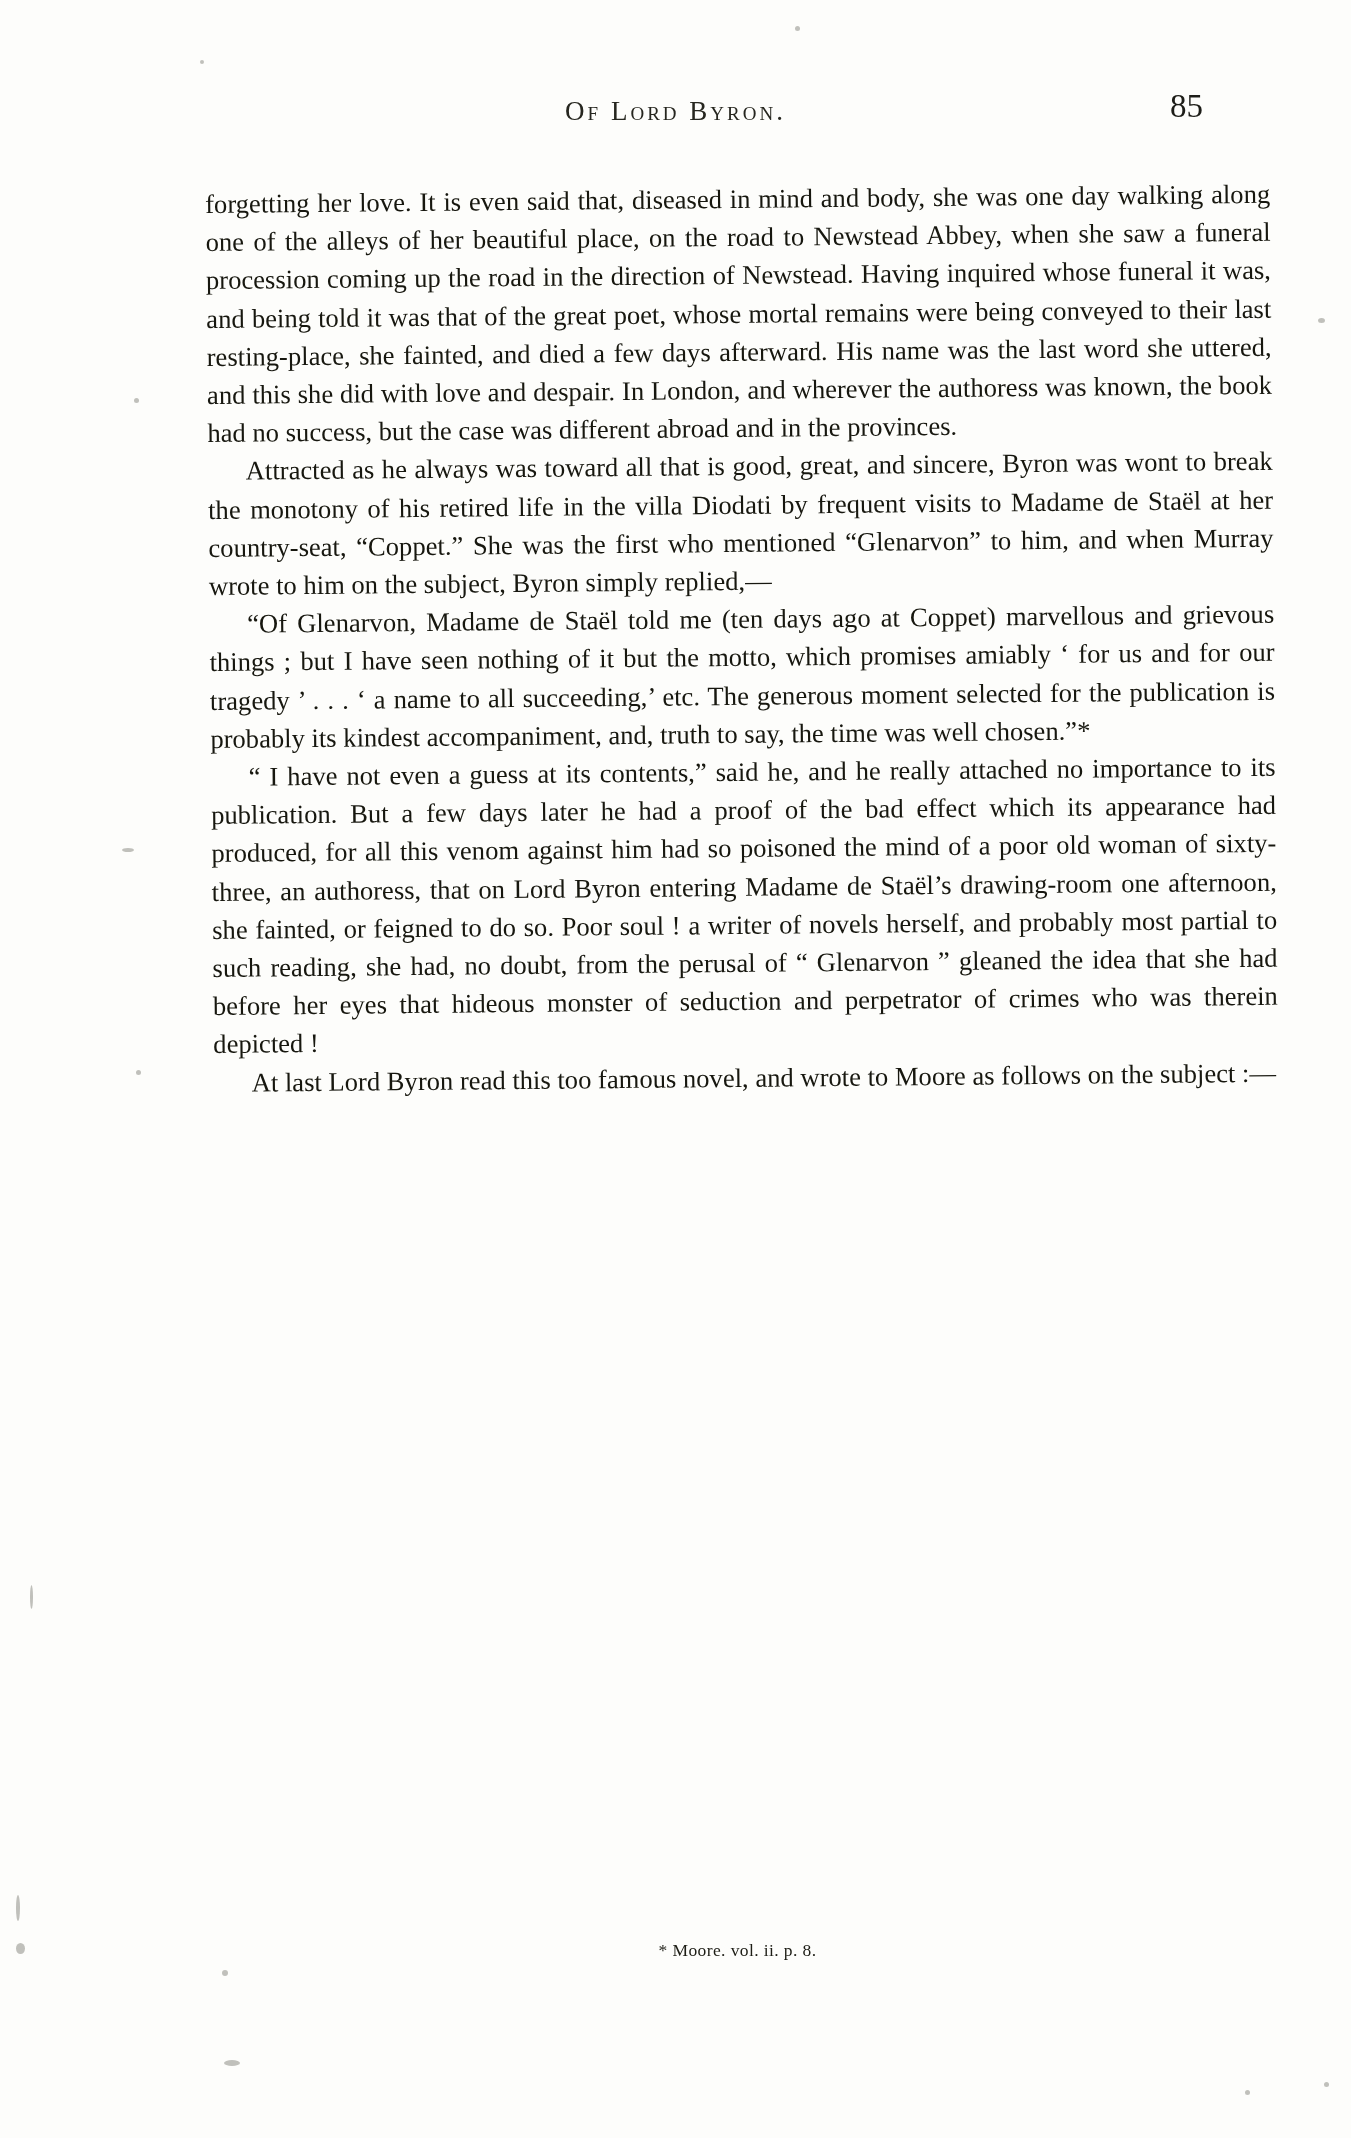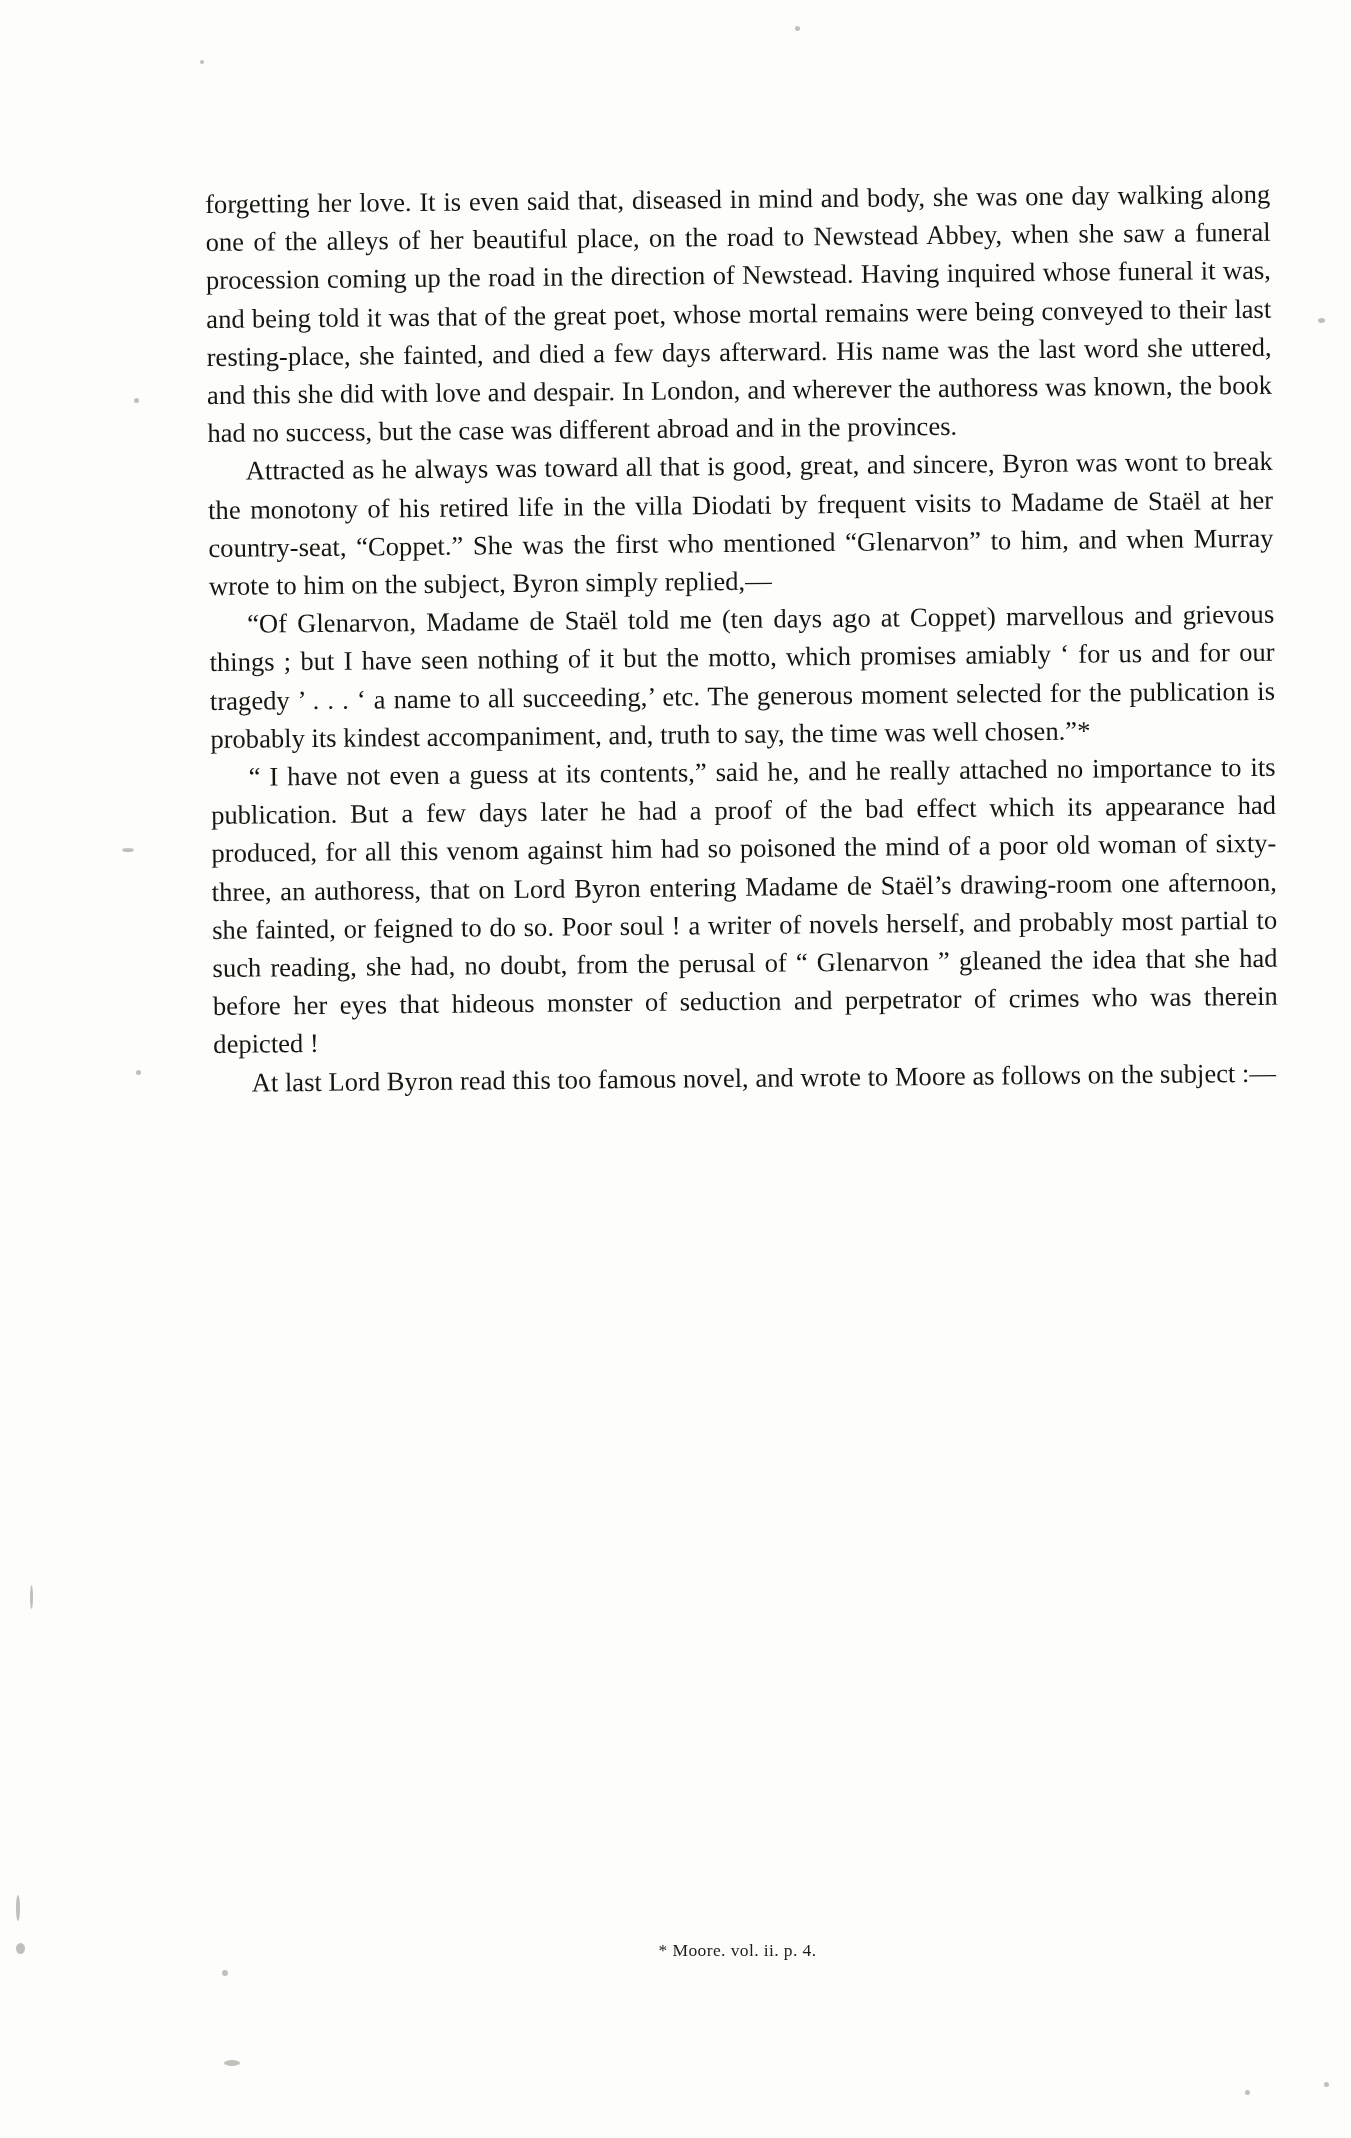--- a/index.html
+++ b/index.html
@@ -93,23 +93,27 @@
   <div class="speck" style="left:122px;top:848px;width:12px;height:4px;"></div>
   <div class="speck" style="left:136px;top:1070px;width:5px;height:5px;"></div>
   <div class="speck" style="left:30px;top:1585px;width:3px;height:24px;"></div>
   <div class="speck" style="left:16px;top:1895px;width:4px;height:26px;"></div>
   <div class="speck" style="left:16px;top:1943px;width:9px;height:11px;"></div>
   <div class="speck" style="left:222px;top:1970px;width:6px;height:6px;"></div>
   <div class="speck" style="left:224px;top:2060px;width:16px;height:6px;"></div>
   <div class="speck" style="left:1245px;top:2090px;width:5px;height:5px;"></div>
   <div class="speck" style="left:1324px;top:2082px;width:5px;height:5px;"></div>
 
+  <div class="header">
+    <div class="running-head">Of Lord Byron.</div>
+    <div class="folio">85</div>
+  </div>
 
   <div class="body-text skew">
     <p>forgetting her love.  It is even said that, diseased in mind and body, she was one day walking along one of the alleys of her beautiful place, on the road to Newstead Abbey, when she saw a funeral procession coming up the road in the direction of Newstead.  Having inquired whose funeral it was, and being told it was that of the great poet, whose mortal remains were being conveyed to their last resting-place, she fainted, and died a few days afterward.  His name was the last word she uttered, and this she did with love and despair. In London, and wherever the authoress was known, the book had no success, but the case was different abroad and in the provinces.</p>
     <p class="indent">Attracted as he always was toward all that is good, great, and sincere, Byron was wont to break the monotony of his retired life in the villa Diodati by frequent visits to Madame de Staël at her country-seat, “Coppet.”  She was the first who mentioned “Glenarvon” to him, and when Murray wrote to him on the subject, Byron simply replied,—</p>
     <p class="indent">“Of Glenarvon, Madame de Staël told me (ten days ago at Coppet) marvellous and grievous things ; but I have seen nothing of it but the motto, which promises amiably ‘ for us and for our tragedy ’ . . . ‘ a name to all succeeding,’ etc. The generous moment selected for the publication is probably its kindest accompaniment, and, truth to say, the time was well chosen.”*</p>
     <p class="indent">“ I have not even a guess at its contents,” said he, and he really attached no importance to its publication.  But a few days later he had a proof of the bad effect which its appearance had produced, for all this venom against him had so poisoned the mind of a poor old woman of sixty-three, an authoress, that on Lord Byron entering Madame de Staël’s drawing-room one afternoon, she fainted, or feigned to do so.  Poor soul ! a writer of novels herself, and probably most partial to such reading, she had, no doubt, from the perusal of “ Glenarvon ” gleaned the idea that she had before her eyes that hideous monster of seduction and perpetrator of crimes who was therein depicted !</p>
     <p class="indent">At last Lord Byron read this too famous novel, and wrote to Moore as follows on the subject :—</p>
   </div>
 
-  <div class="footnote">* Moore. vol. ii. p. 4.</div>
+  <div class="footnote">* Moore. vol. ii. p. 8.</div>
 </div>
 
 </body></html>

